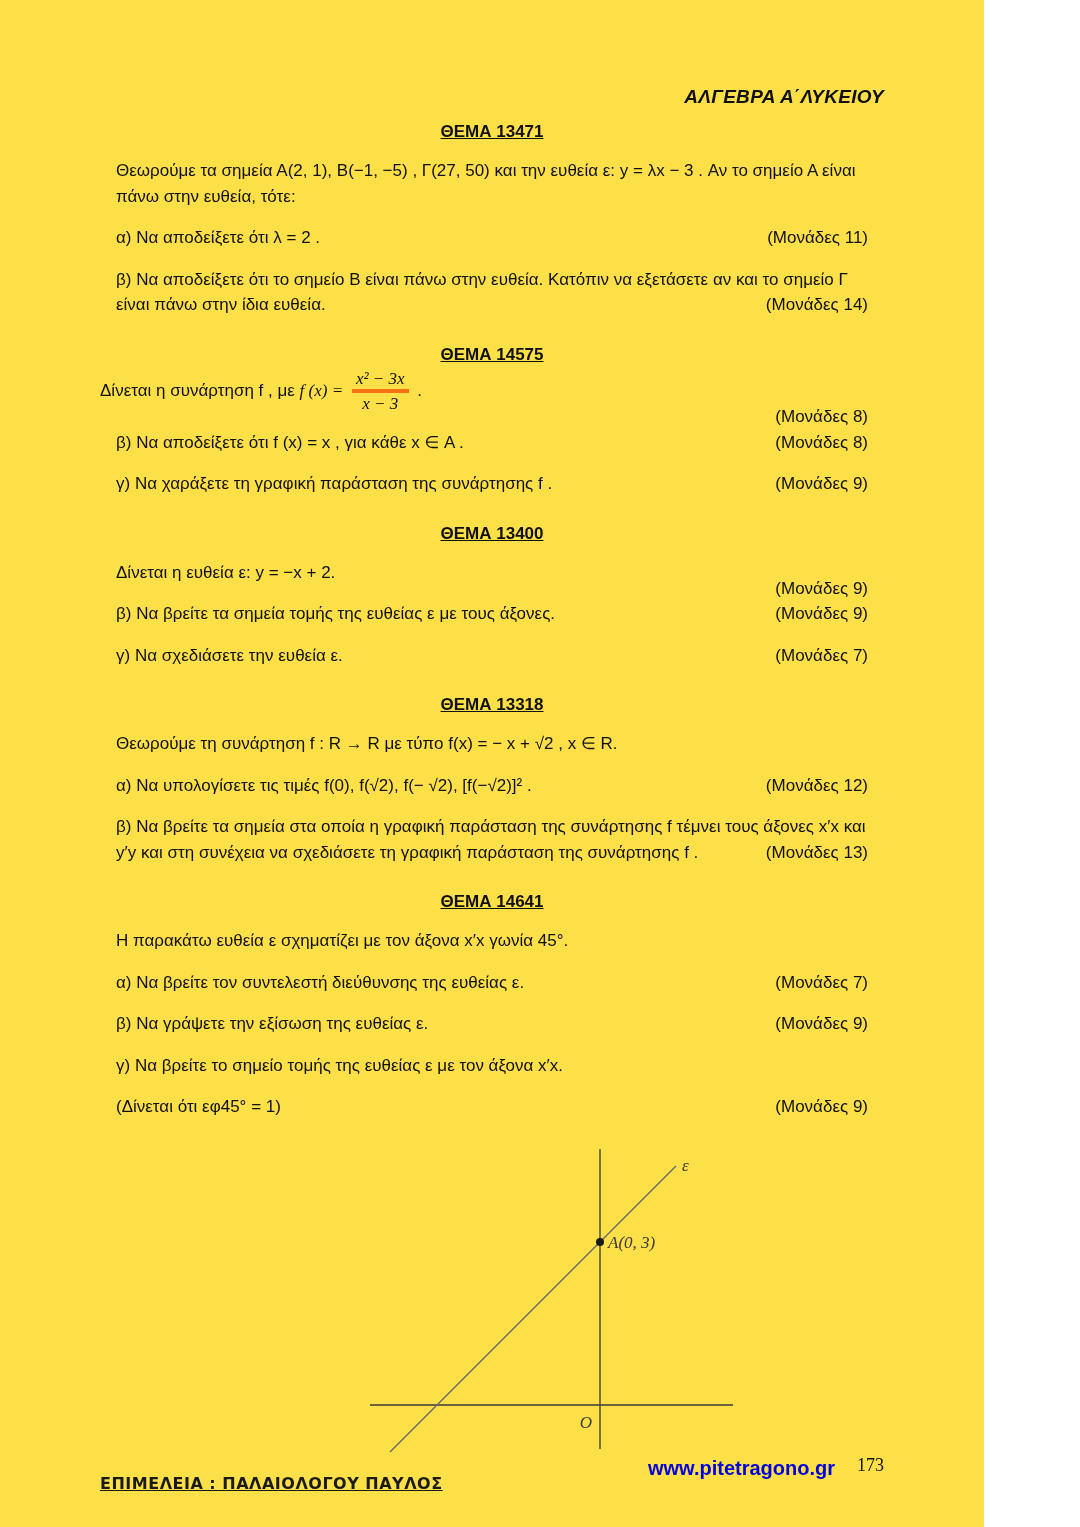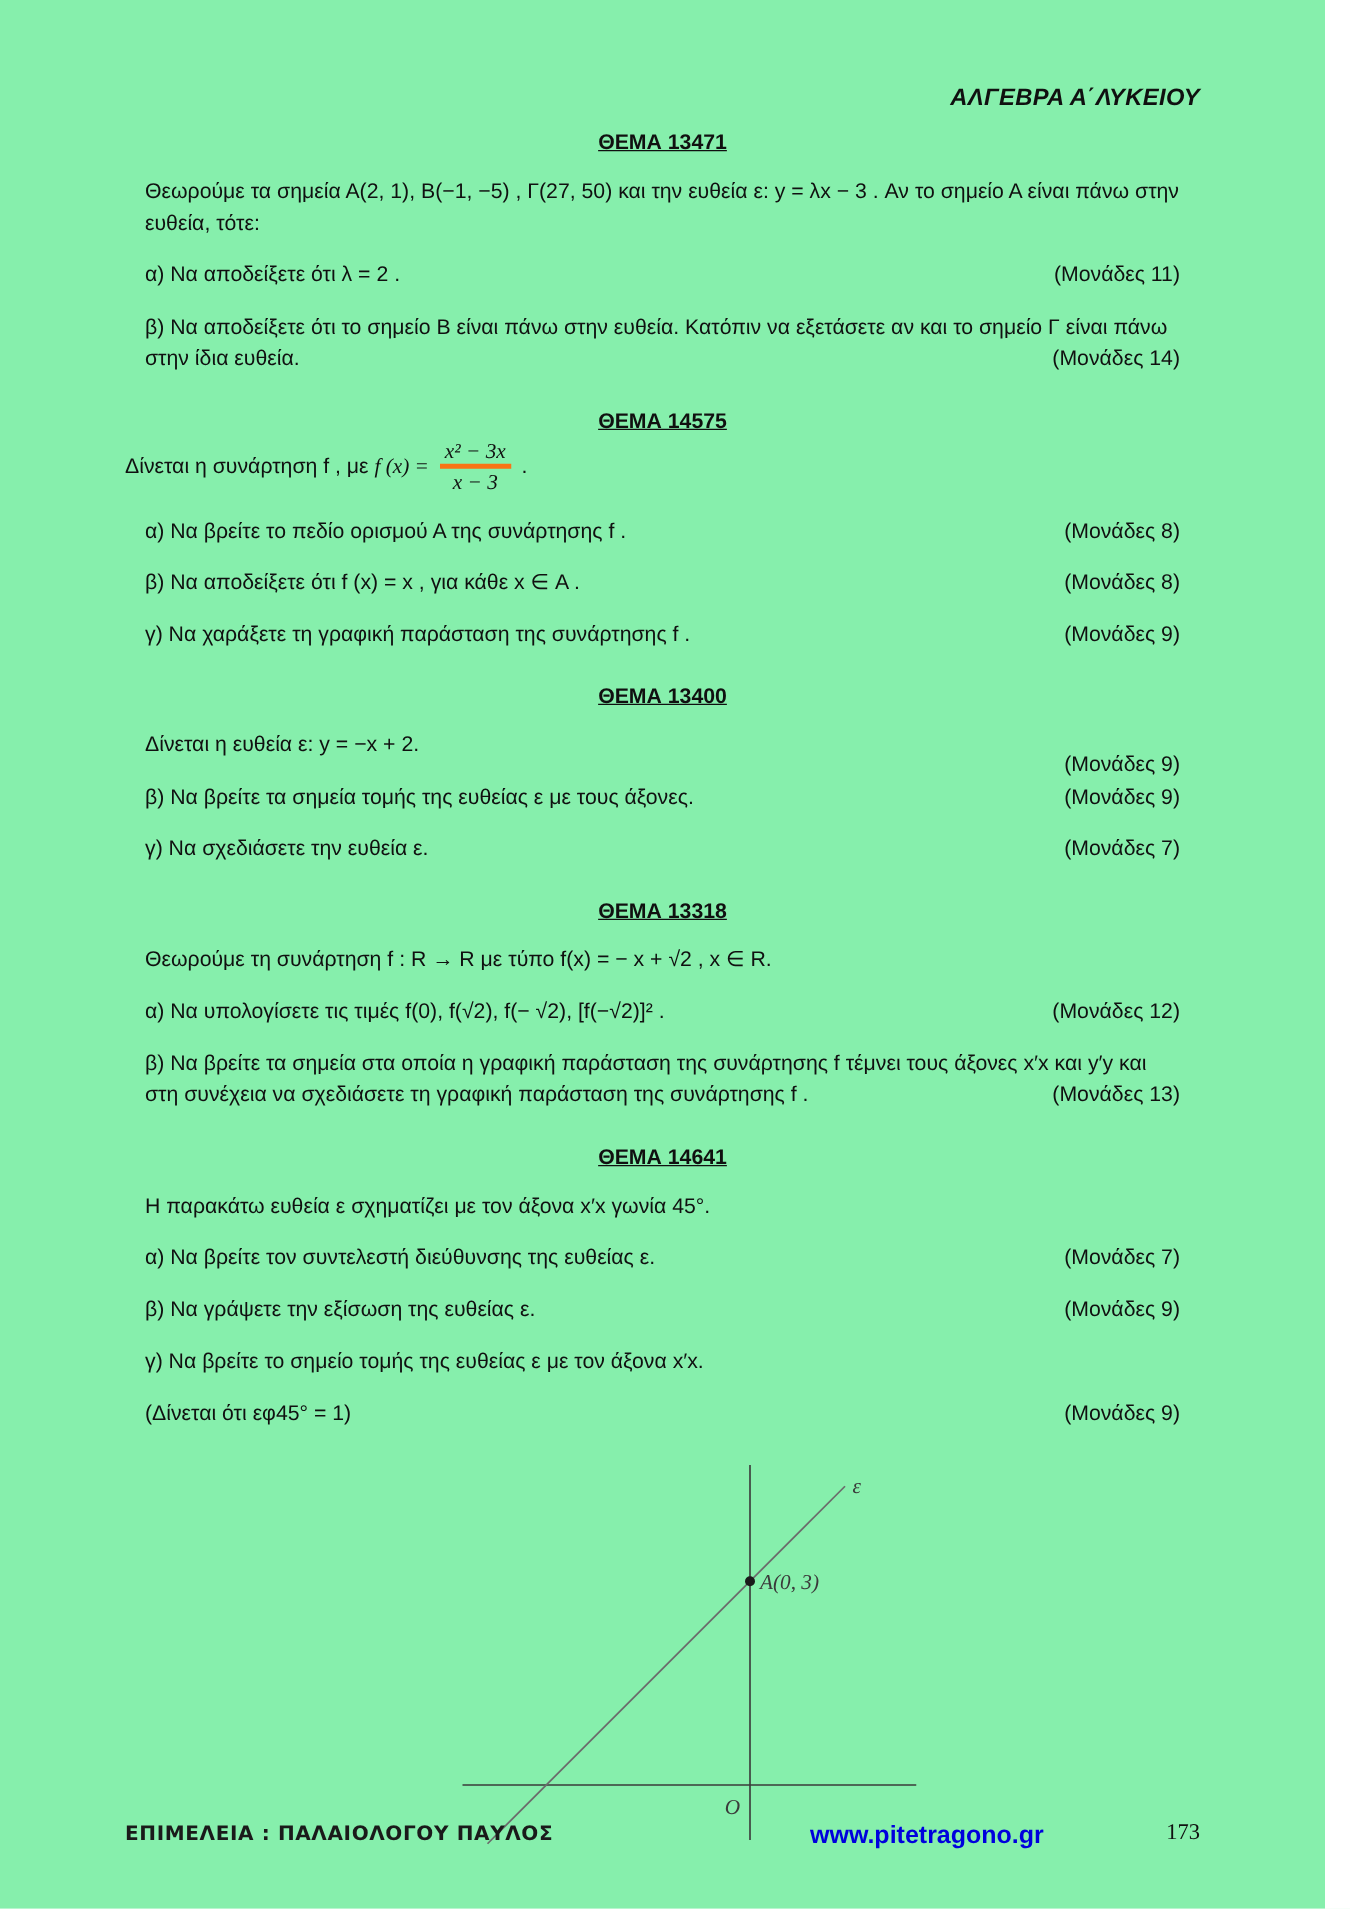--- a/index.html
+++ b/index.html
@@ -1,25 +1,25 @@
 <!DOCTYPE html>
 <html><head>
 <meta charset="utf-8">
 <style>
   * { box-sizing: border-box; }
   html, body { margin: 0; padding: 0; background: #ffffff; }
   .page {
-    width: 1060px;
+    width: 984px;
     height: 1527px;
     position: relative;
-    background: #86efac;
+    background: #fde047;
     font-family: "Liberation Sans", sans-serif;
     font-size: 17px;
     color: #101010;
-    padding: 68px 100px 0 100px;
+    padding: 86px 100px 0 100px;
     overflow: hidden;
   }
   .header {
     text-align: right;
     font-weight: bold;
     font-style: italic;
     font-size: 19px;
     margin-bottom: 14px;
     letter-spacing: 0.3px;
   }
@@ -65,26 +65,27 @@
   .footer {
     position: absolute;
     bottom: 46px;
     left: 100px;
     right: 100px;
     height: 24px;
   }
   .footer-editor {
     position: absolute;
     left: 0;
-    top: 0;
+    top: 17px;
     font-family: "DejaVu Sans", sans-serif;
     font-weight: bold;
     font-size: 16px;
     letter-spacing: 0.5px;
     color: #1a1a1a;
+    text-decoration: underline;
   }
   .footer-link {
     position: absolute;
     left: 548px;
     top: 0;
     font-weight: bold;
     font-size: 20px;
     color: #0000dd;
     cursor: pointer;
   }
@@ -124,21 +125,20 @@
     <p class="intro formula-line">
       <span>Δίνεται η συνάρτηση f , με</span>
       <span class="math">f (x) =</span>
       <span class="frac">
         <span class="num">x² − 3x</span>
         <span class="den">x − 3</span>
       </span>
       <span>.</span>
     </p>
     <p class="q">
-      <span>α) Να βρείτε το πεδίο ορισμού Α της συνάρτησης f .</span>
       <span class="pts">(Μονάδες 8)</span>
     </p>
     <p class="q">
       <span>β) Να αποδείξετε ότι f (x) = x , για κάθε x ∈ Α .</span>
       <span class="pts">(Μονάδες 8)</span>
     </p>
     <p class="q">
       <span>γ) Να χαράξετε τη γραφική παράσταση της συνάρτησης f .</span>
       <span class="pts">(Μονάδες 9)</span>
     </p>

